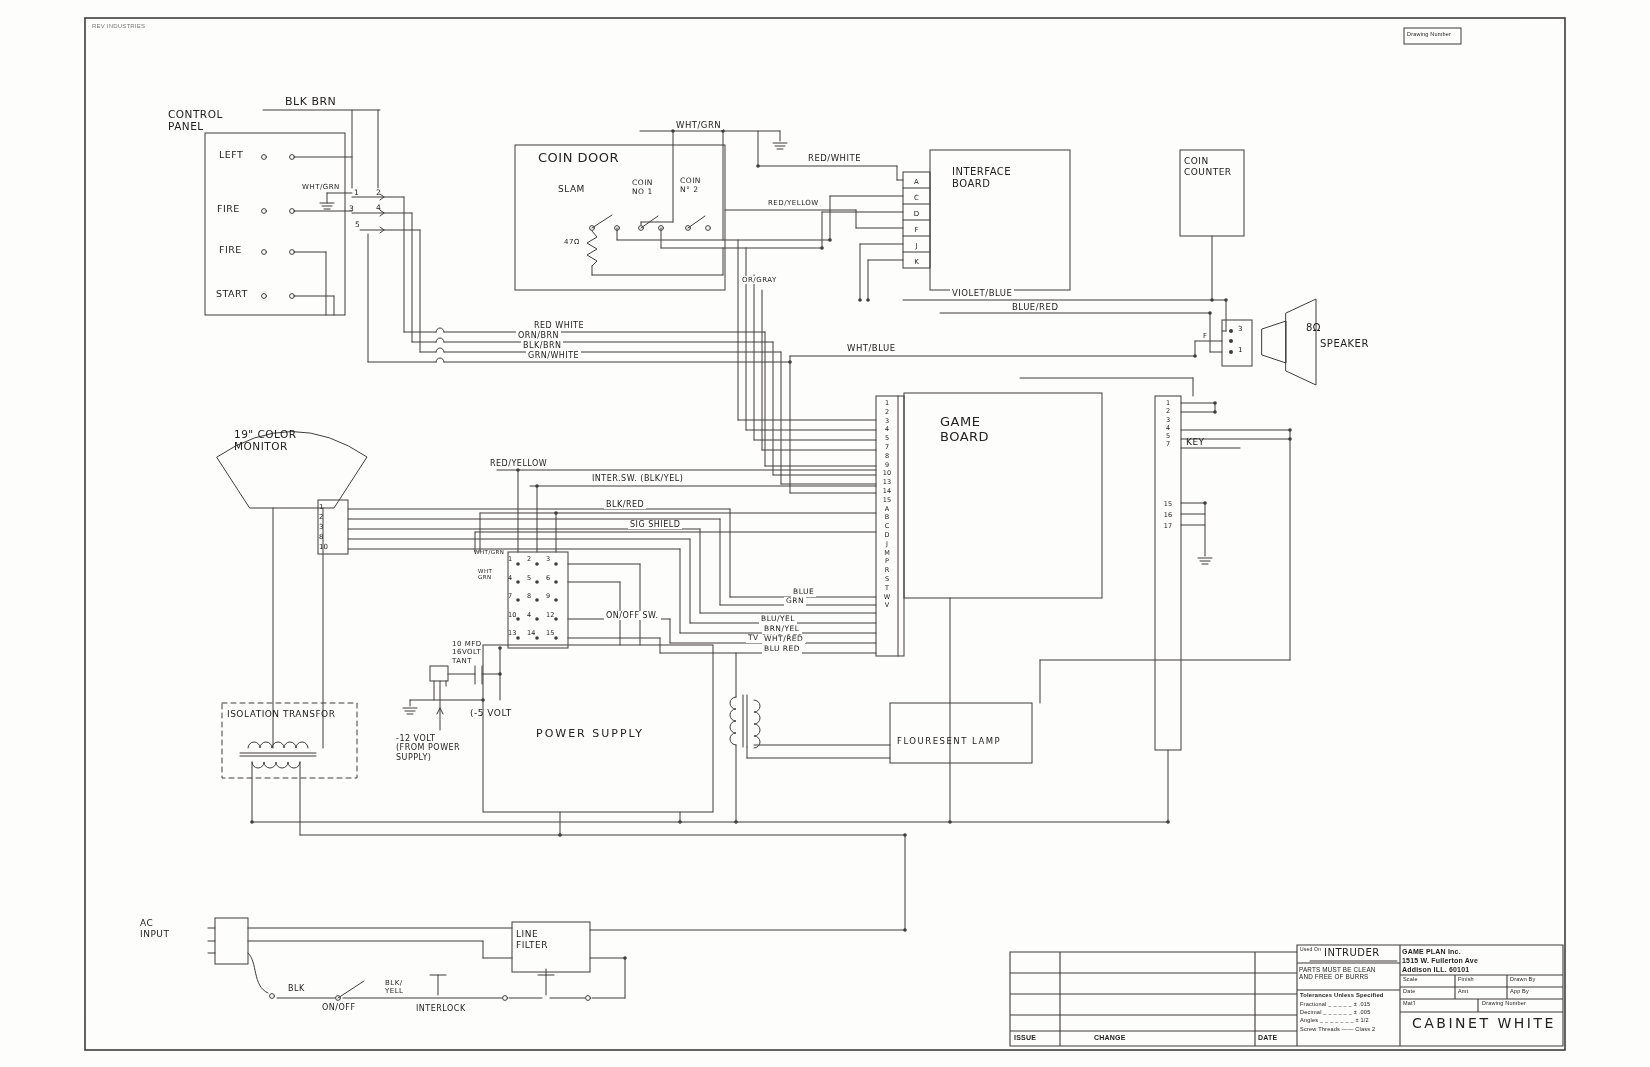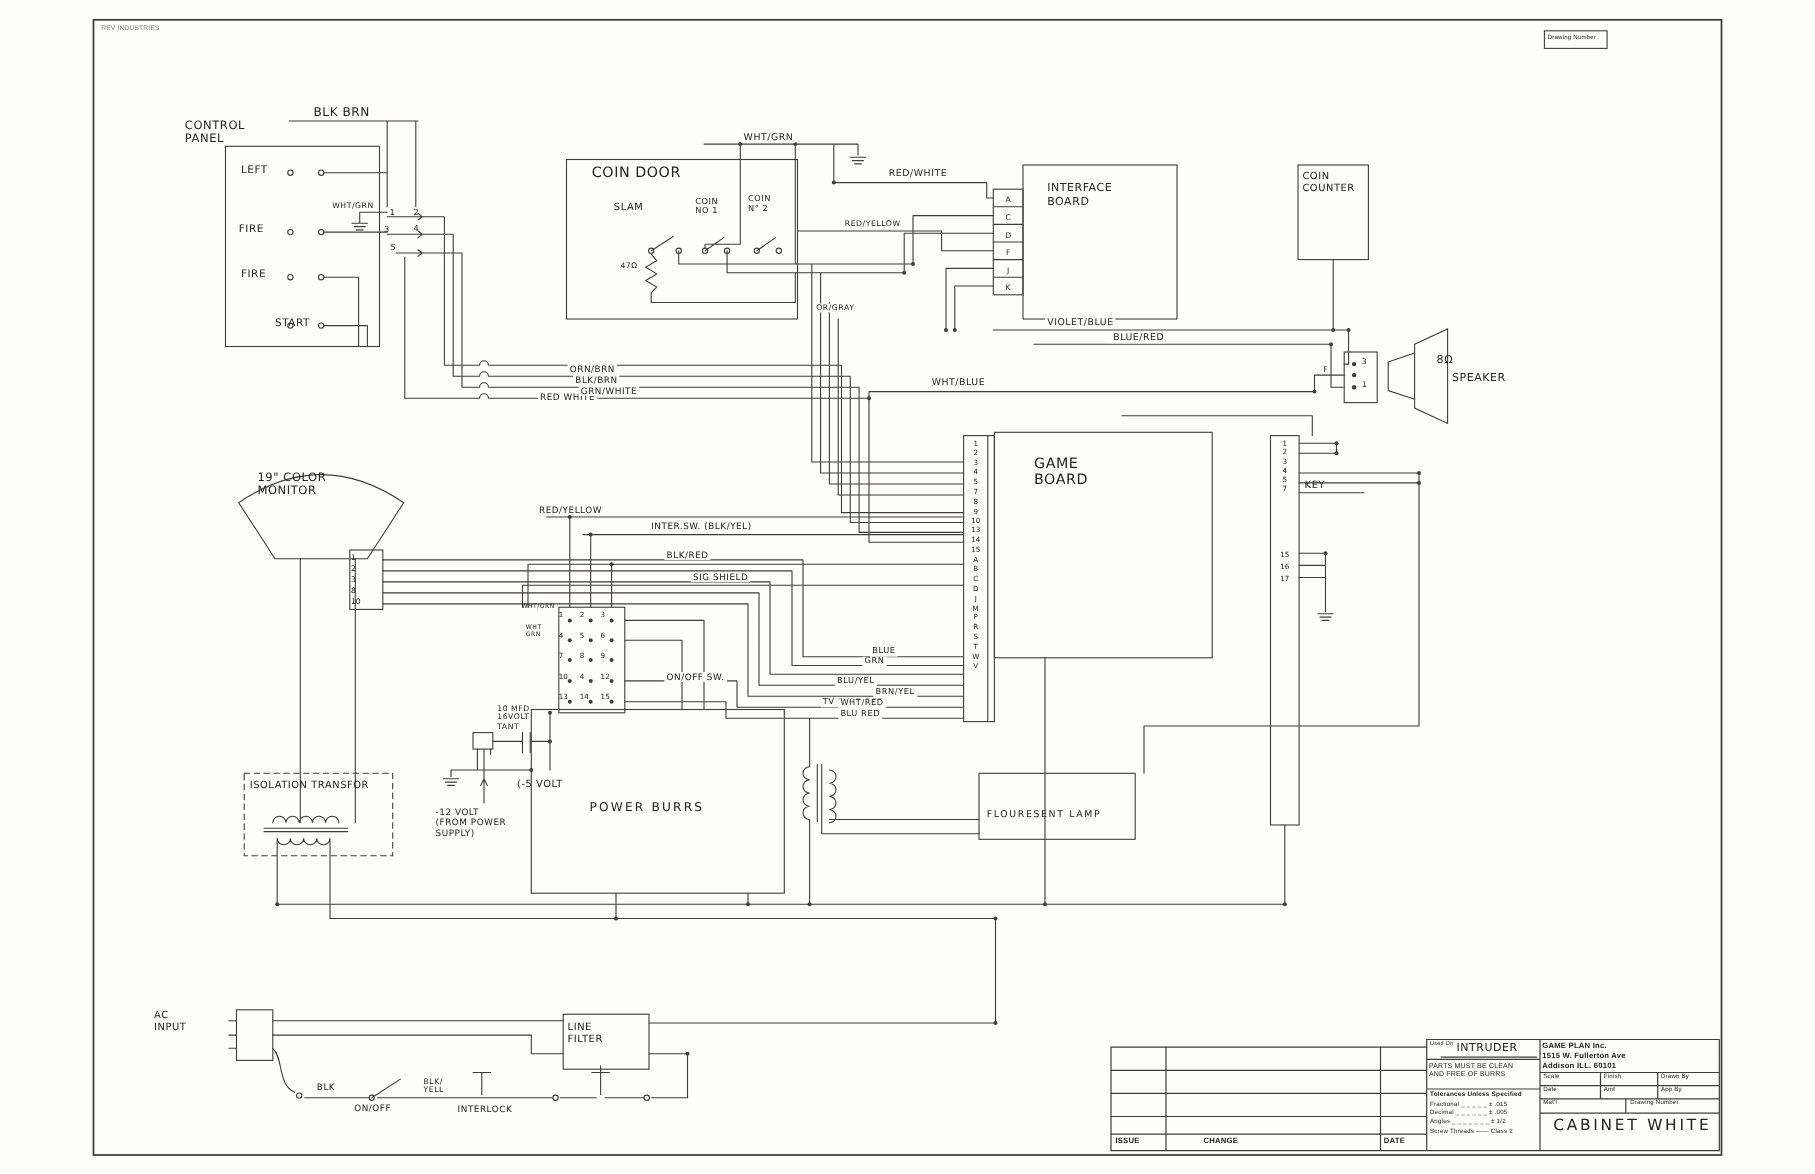--- a/index.html
+++ b/index.html
@@ -213,21 +213,21 @@
 
 <span class="lbl tb" style="left:92px;top:23px;font-size:6px;color:#777;">REV INDUSTRIES</span>
 <span class="lbl tb" style="left:1407px;top:31px;font-size:5.5px;">Drawing Number</span>
 
 <span class="lbl hw ctr" style="left:168px;top:108px;width:72px;font-size:10.5px;">CONTROL
 PANEL</span>
 <span class="lbl hw" style="left:285px;top:96px;font-size:11px;">BLK BRN</span>
 <span class="lbl hw" style="left:219px;top:149px;font-size:9.5px;">LEFT</span>
 <span class="lbl hw" style="left:217px;top:203px;font-size:9.5px;">FIRE</span>
 <span class="lbl hw" style="left:219px;top:244px;font-size:9.5px;">FIRE</span>
-<span class="lbl hw" style="left:216px;top:288px;font-size:9.5px;margin-left:34px;">START</span>
+<span class="lbl hw" style="left:216px;top:288px;font-size:9.5px;">START</span>
 <span class="lbl hw" style="left:302px;top:183px;font-size:7px;">WHT/GRN</span>
 <span class="lbl hw" style="left:354px;top:189px;font-size:7.5px;">1</span>
 <span class="lbl hw" style="left:376px;top:189px;font-size:7.5px;">2</span>
 <span class="lbl hw" style="left:349px;top:205px;font-size:7.5px;">3</span>
 <span class="lbl hw" style="left:376px;top:204px;font-size:7.5px;">4</span>
 <span class="lbl hw" style="left:355px;top:221px;font-size:7.5px;">5</span>
 
 <span class="lbl hw" style="left:538px;top:150px;font-size:13px;">COIN DOOR</span>
 <span class="lbl hw" style="left:558px;top:184px;font-size:9px;">SLAM</span>
 <span class="lbl hw ctr" style="left:632px;top:179px;width:36px;font-size:7.5px;">COIN
@@ -256,21 +256,21 @@
 </div>
 <span class="lbl hw ctr" style="left:1184px;top:156px;width:56px;font-size:9px;">COIN
 COUNTER</span>
 
 <span class="lbl hw" style="left:1306px;top:322px;font-size:10px;">8Ω</span>
 <span class="lbl hw" style="left:1306px;top:338px;font-size:10px;margin-left:14px;">SPEAKER</span>
 <span class="lbl hw" style="left:1238px;top:325px;font-size:7px;">3</span>
 <span class="lbl hw" style="left:1203px;top:332px;font-size:7px;">F</span>
 <span class="lbl hw" style="left:1238px;top:346px;font-size:7px;">1</span>
 
-<span class="lbl hw ow" style="left:489px;top:321px;font-size:8px;margin-top:36px;">RED WHITE</span>
+<span class="lbl hw ow" style="left:532px;top:321px;font-size:8px;">RED WHITE</span>
 <span class="lbl hw ow" style="left:516px;top:331px;font-size:8px;">ORN/BRN</span>
 <span class="lbl hw ow" style="left:521px;top:341px;font-size:8px;">BLK/BRN</span>
 <span class="lbl hw ow" style="left:526px;top:351px;font-size:8px;">GRN/WHITE</span>
 
 <span class="lbl hw ctr" style="left:940px;top:414px;width:120px;font-size:13px;">GAME
 BOARD</span>
 <div class="pincol" style="left:876px;top:399px;width:22px;font-size:6.5px;line-height:8.8px;">
   <span>1</span>
       <span>2</span>
       <span>3</span>
@@ -345,32 +345,32 @@
 </div>
 <span class="lbl hw" style="left:474px;top:549px;font-size:5.5px;">WHT/GRN</span>
 <span class="lbl hw" style="left:478px;top:568px;font-size:5.5px;">WHT
 GRN</span>
 <span class="lbl hw ow" style="left:604px;top:611px;font-size:8px;">ON/OFF SW.</span>
 
 <span class="lbl hw ow" style="left:791px;top:588px;font-size:7.5px;">BLUE</span>
 <span class="lbl hw ow" style="left:784px;top:597px;font-size:7.5px;">GRN</span>
 <span class="lbl hw ow" style="left:746px;top:634px;font-size:7.5px;">TV SHLD RED</span>
 <span class="lbl hw ow" style="left:759px;top:615px;font-size:7.5px;">BLU/YEL</span>
-<span class="lbl hw ow" style="left:762px;top:625px;font-size:7.5px;margin-left:32px;">BRN/YEL</span>
+<span class="lbl hw ow" style="left:762px;top:625px;font-size:7.5px;">BRN/YEL</span>
 <span class="lbl hw ow" style="left:762px;top:635px;font-size:7.5px;">WHT/RED</span>
 <span class="lbl hw ow" style="left:762px;top:645px;font-size:7.5px;">BLU RED</span>
 
 <span class="lbl hw" style="left:452px;top:640px;font-size:7px;">10 MFD
 16VOLT
   TANT</span>
 <span class="lbl hw" style="left:470px;top:708px;font-size:9px;">(-5 VOLT</span>
 <span class="lbl hw" style="left:396px;top:734px;font-size:8px;">-12 VOLT
 (FROM POWER
   SUPPLY)</span>
-<span class="lbl hw" style="left:536px;top:728px;font-size:11px;letter-spacing:2px;">POWER BURRS</span>
+<span class="lbl hw" style="left:536px;top:728px;font-size:11px;letter-spacing:2px;">POWER SUPPLY</span>
 <span class="lbl hw" style="left:227px;top:709px;font-size:9px;">ISOLATION TRANSFOR</span>
 <span class="lbl hw" style="left:897px;top:736px;font-size:8.5px;letter-spacing:1.5px;">FLOURESENT LAMP</span>
 
 <span class="lbl hw ctr" style="left:516px;top:929px;width:70px;font-size:9px;">LINE
 FILTER</span>
 <span class="lbl hw ctr" style="left:140px;top:918px;width:52px;font-size:9px;">AC
 INPUT</span>
 <span class="lbl hw" style="left:288px;top:984px;font-size:8px;">BLK</span>
 <span class="lbl hw ctr" style="left:385px;top:979px;width:30px;font-size:7px;">BLK/
 YELL</span>

